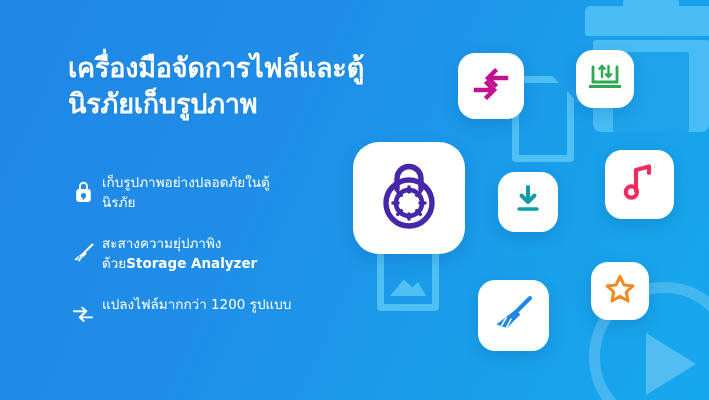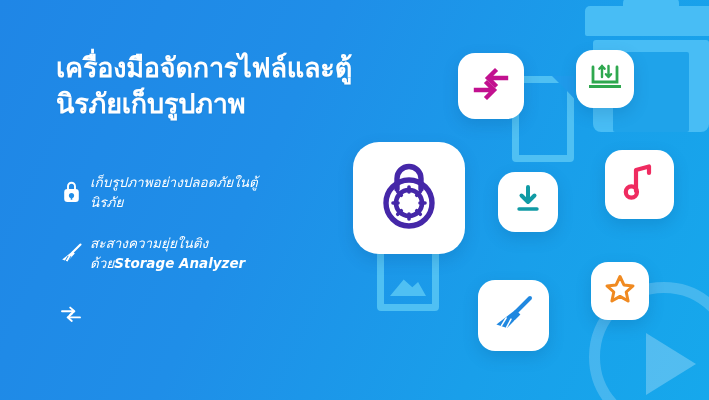--- a/index.html
+++ b/index.html
@@ -124,21 +124,21 @@
     top: 40px;
     width: 0; height: 0;
     border-left: 50px solid rgba(255,255,255,0.26);
     border-top: 31px solid transparent;
     border-bottom: 31px solid transparent;
   }
 
   
   #text-column {
     position: absolute;
-    left: 0; top: 0;
+    left: 12px; top: 0;
     width: 360px;
     height: 400px;
   }
 
   #headline {
     position: absolute;
     left: 56px;
     top: 50px;
     width: 300px;
     color: #ffffff;
@@ -147,21 +147,20 @@
     line-height: 1.32;
     letter-spacing: -0.2px;
     text-shadow: 0 1px 2px rgba(0,0,0,0.07);
   }
 
   #feature-list {
     position: absolute;
     left: 56px;
     top: 173px;
     width: 300px;
-    font-style: italic;
   }
   .feature-row {
     display: flex;
     align-items: flex-start;
     margin-bottom: 22px;
   }
   .feature-icon {
     flex: 0 0 30px;
     width: 30px;
     height: 34px;
@@ -273,34 +272,34 @@
 
       <div class="feature-row">
         <span class="feature-icon">
           <svg width="23" height="23" viewBox="0 0 23 23" fill="none">
             <path d="M20.5 2.5L12.4 10.6" stroke="#ffffff" stroke-width="2.1" stroke-linecap="round"></path>
             <path d="M12.6 9.2L14.8 11.4 7.6 19.6 2.2 17.6z" fill="#ffffff"></path>
             <path d="M5.4 18.6l2.6-4.4M8.3 19.2l2.4-4.6" stroke="#1f8ee8" stroke-width="1" stroke-linecap="round"></path>
           </svg>
         </span>
         <span class="feature-text">
-          <span>สะสางความยุ่ยในติง</span><br>
+          <span>สะสางความยุ่ปภาพิง</span><br>
           <span>ด้วย</span><span class="bold">Storage Analyzer</span>
         </span>
       </div>
 
       <div class="feature-row">
         <span class="feature-icon">
           <svg width="24" height="20" viewBox="0 0 24 20" fill="none">
             <path d="M3 7.2h12M11.2 3.6L15.4 7.2 11.2 10.8" stroke="#ffffff" stroke-width="1.9" stroke-linecap="round" stroke-linejoin="round"></path>
             <path d="M21 13.4H9M12.8 9.8L8.6 13.4 12.8 17" stroke="#ffffff" stroke-width="1.9" stroke-linecap="round" stroke-linejoin="round"></path>
           </svg>
         </span>
         <span class="feature-text">
-          <br>
+          <span>แปลงไฟล์มากกว่า 1200 รูปแบบ</span><br>
         </span>
       </div>
 
     </div>
   </div>
 
   <div class="tile" id="tile-vault">
     <span>
       <svg width="62" height="70" viewBox="0 0 62 70" fill="none">
         <path d="M19 28V17.5a12 12 0 0124 0V28" stroke="#4527a8" stroke-width="5.4" stroke-linecap="round"></path>

